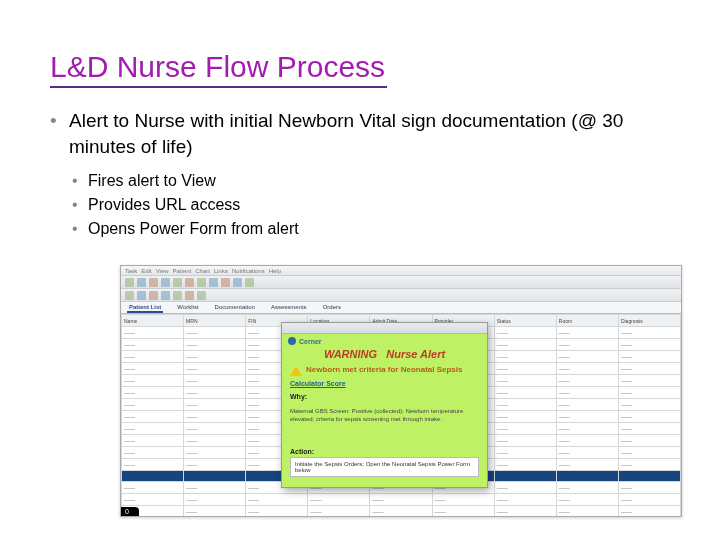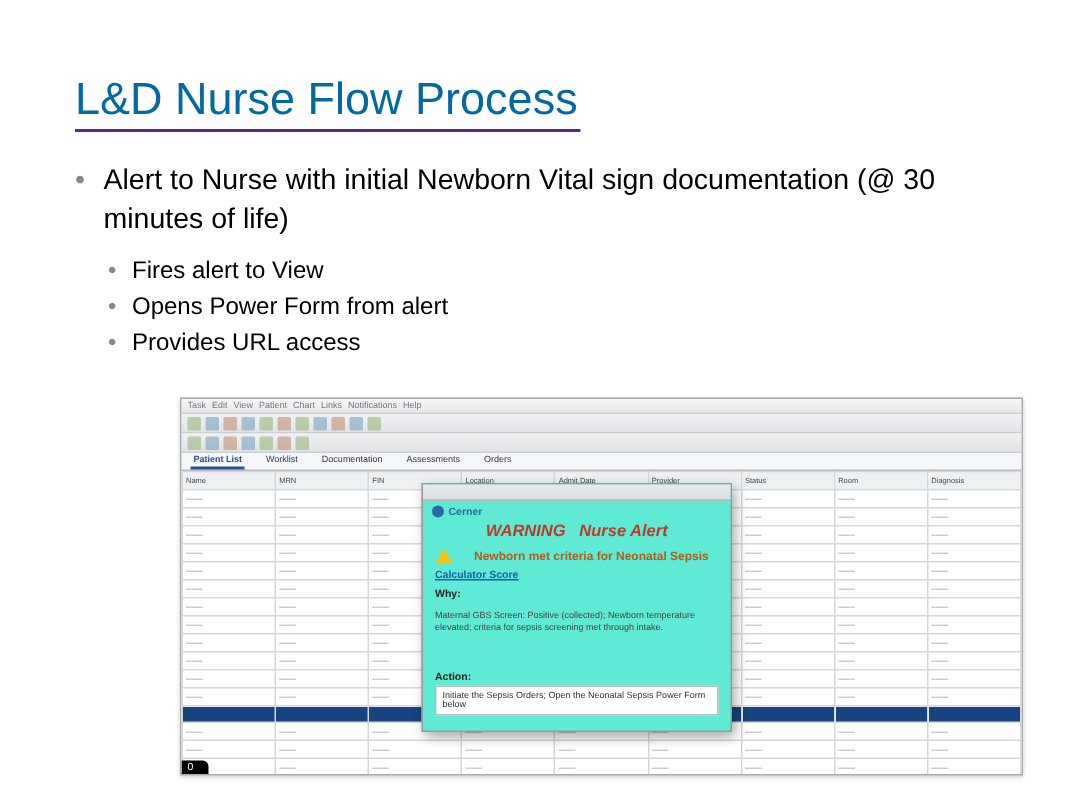--- a/index.html
+++ b/index.html
@@ -14,21 +14,21 @@
   }
   .slide {
     position: relative;
     width: 720px;
     height: 540px;
     box-sizing: border-box;
     padding: 40px 50px 10px 50px;
   }
   .title {
     font-size: 30px;
-    color: #0369a1;
+    color: #a21caf;
     border-bottom: 2px solid #5a2a82;
     display: inline-block;
     padding: 0 2px 2px 0;
     margin: 10px 0 20px 0;
     font-weight: 400;
   }
   ul.top {
     list-style: none;
     margin: 0;
     padding: 0;
@@ -156,21 +156,21 @@
     color: #fff;
     height: 8px;
   }
 
   
   .modal {
     position: absolute;
     left: 160px;
     top: 8px;
     width: 205px;
-    background: #5eead4;
+    background: #bef264;
     border: 1px solid #999;
     box-shadow: 2px 3px 8px rgba(0,0,0,.35);
     font-size: 7px;
   }
   .modal .titlebar {
     height: 10px;
     background: linear-gradient(#e8ebee,#d9dde1);
     border-bottom: 1px solid #b5b9bc;
   }
   .modal .logo {
@@ -190,22 +190,22 @@
     text-align: center;
     font-size: 11px;
     color: #c0392b;
     font-style: italic;
     font-weight: bold;
     padding: 3px 0 2px;
   }
   .modal .warn .wred { color:#c0392b; }
   .modal .criteria {
     display: flex;
-    align-items: center;
-    gap: 14px;
+    align-items: flex-start;
+    gap: 4px;
     padding: 3px 8px;
     color: #b35c19;
     font-weight: bold;
     font-size: 8px;
   }
   .tri {
     width: 0; height: 0;
     border-left: 6px solid transparent;
     border-right: 6px solid transparent;
     border-bottom: 10px solid #f1c40f;
@@ -269,22 +269,22 @@
 </head>
 <body>
 
 <div class="slide">
   <h1 class="title">L&amp;D Nurse Flow Process</h1>
 
   <ul class="top">
     <li>Alert to Nurse with initial Newborn Vital sign documentation (@ 30 minutes of life)</li>
     <ul class="sub">
       <li>Fires alert to View</li>
+      <li>Provides URL access</li>
       <li>Opens Power Form from alert</li>
-      <li>Provides URL access</li>
     </ul>
   </ul>
 
   
   <div class="shot">
 
     <div class="bar">
       <span>Task</span>
       <span>Edit</span>
       <span>View</span>

